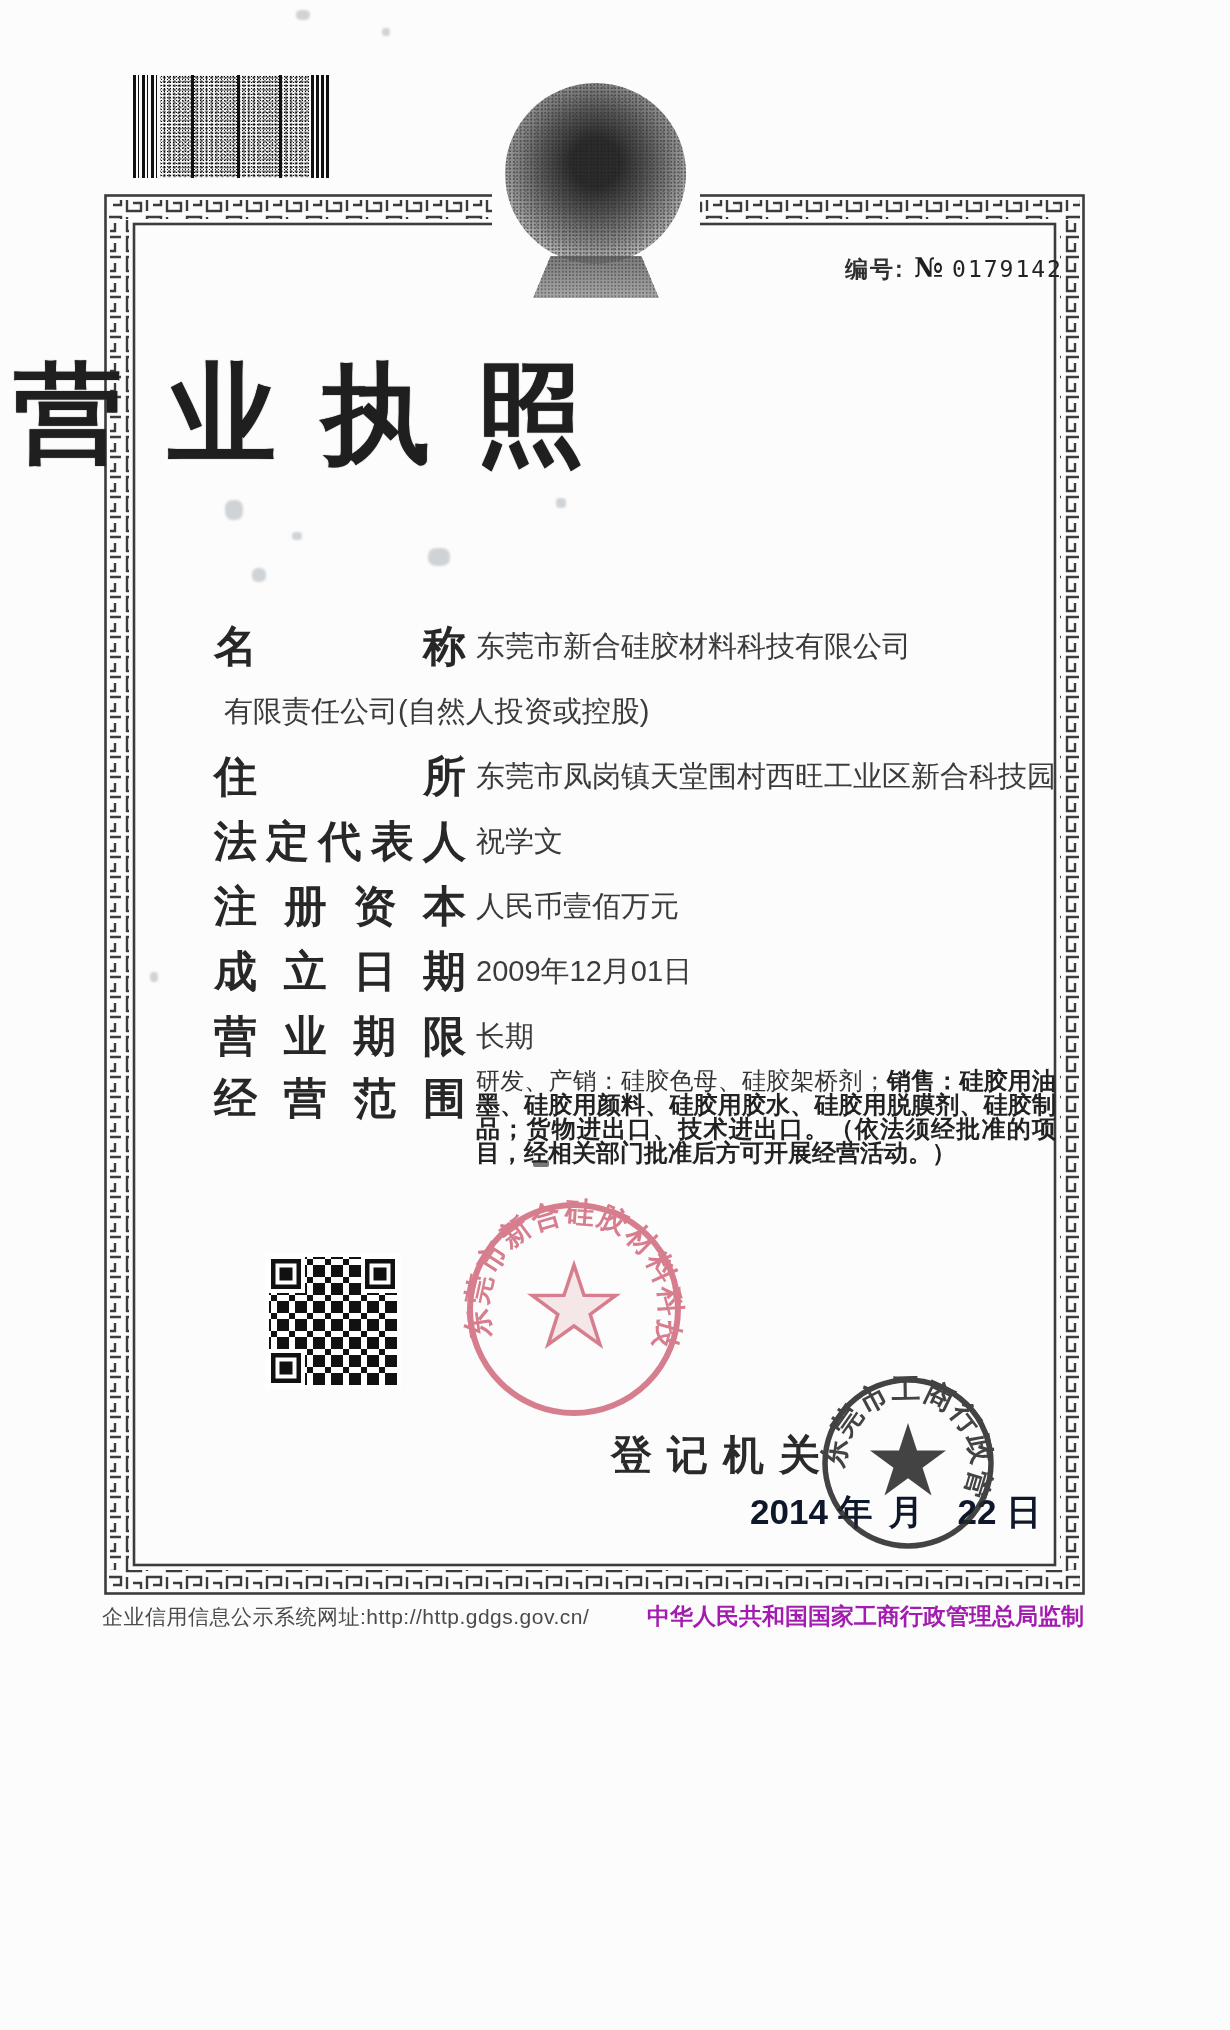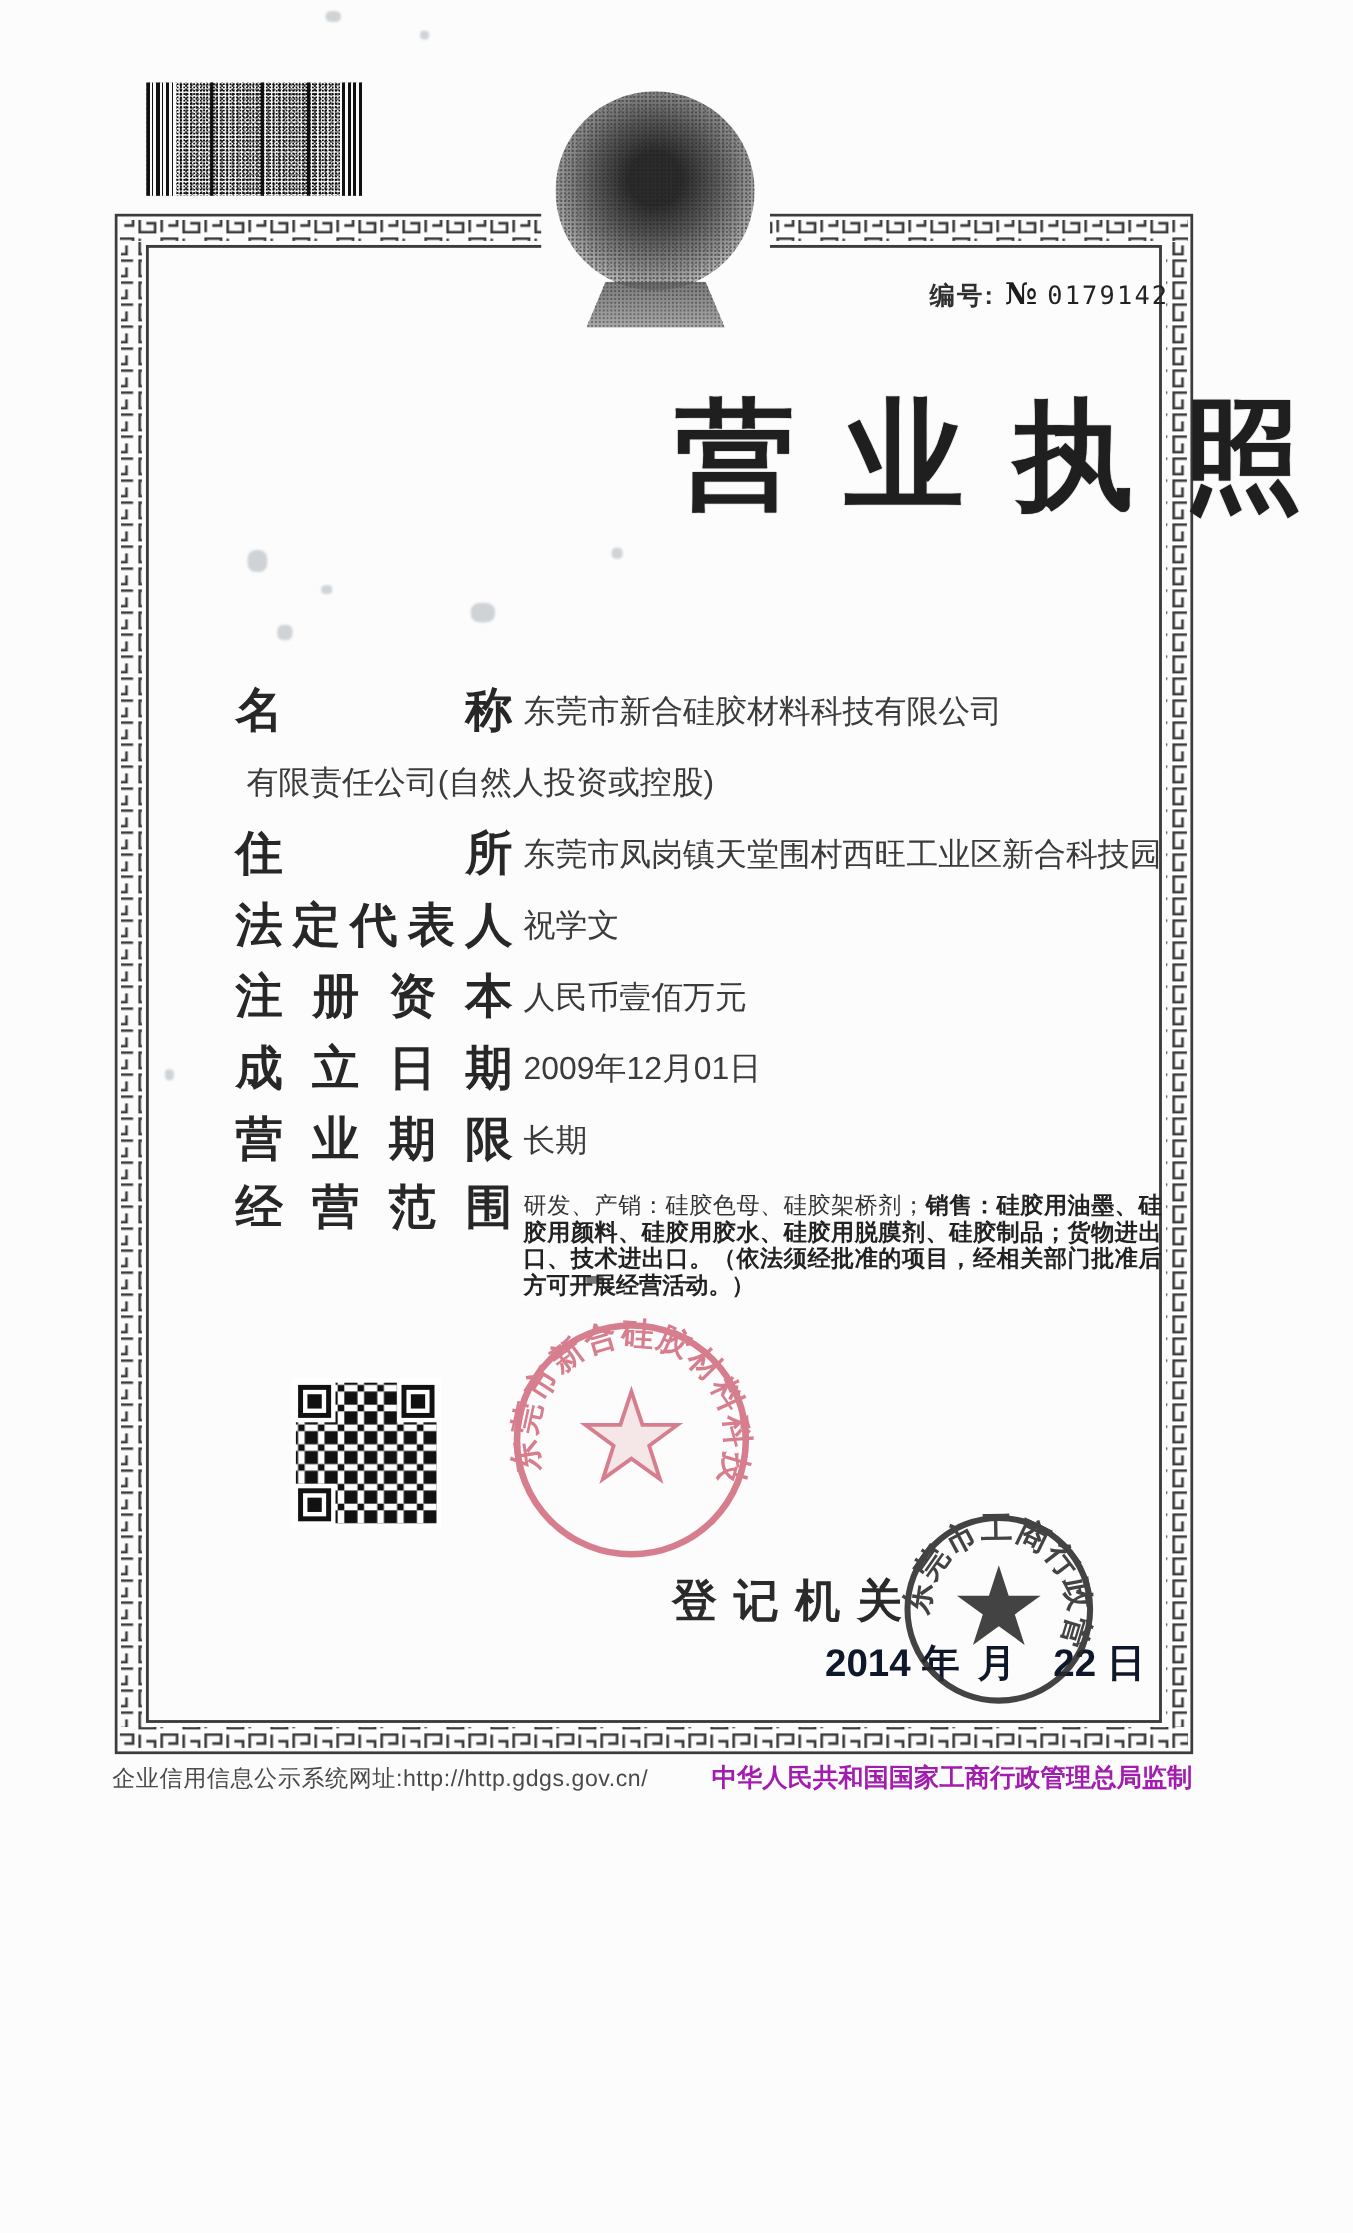--- a/index.html
+++ b/index.html
@@ -36,37 +36,37 @@
 
   
   .frame{position:absolute;left:104px;top:194px;z-index:1;}
 
   
   .serial{position:absolute;left:845px;top:252px;display:flex;align-items:baseline;gap:9px;z-index:2;}
   .serial .s-label{font-size:23px;font-weight:600;letter-spacing:2px;color:#303030;}
   .serial .s-no{font-size:27px;font-weight:bold;font-family:"DejaVu Serif",serif;color:#1d1d1d;}
   .serial .s-digits{font-size:23px;font-family:"DejaVu Sans Mono",monospace;letter-spacing:2px;color:#222;}
 
-  .title{position:absolute;left:0;top:342px;width:1230px;margin:0;text-align:right;z-index:2;
-    font-size:108px;font-weight:bold;letter-spacing:46px;padding-left:0;box-sizing:border-box;
+  .title{position:absolute;left:0;top:342px;width:1230px;margin:0;text-align:left;z-index:2;
+    font-size:108px;font-weight:bold;letter-spacing:46px;padding-left:14px;box-sizing:border-box;
     color:#1f1f1f;text-shadow:0 0 1px #333;}
 
   .regline{position:absolute;left:620px;top:528px;display:flex;align-items:baseline;z-index:2;}
   .regline .rl-label{font-size:34px;font-weight:700;letter-spacing:12px;color:#2c2c2c;}
   .regline .rl-no{font-size:33px;font-family:"DejaVu Sans Mono",monospace;letter-spacing:1px;margin-left:24px;color:#222;}
 
   
   .fields{position:absolute;left:214px;top:614px;width:860px;z-index:2;}
   .frow{height:65px;display:flex;align-items:center;}
   .flabel{width:252px;flex:0 0 252px;font-size:43px;font-weight:700;color:#272727;
     text-align:justify;text-align-last:justify;line-height:1;}
   .fvalue{margin-left:10px;font-size:29px;color:#3b3b3b;white-space:nowrap;}
   .frow-scope{height:auto;align-items:flex-start;}
   .frow-scope .flabel{margin-top:8px;}
-  .fvalue.scope{white-space:normal;width:580px;font-size:21px;line-height:24px;margin-top:16px;
+  .fvalue.scope{white-space:normal;width:580px;font-size:24px;line-height:24px;
     text-align:justify;color:#333;}
   .fvalue.scope .bold{font-weight:700;color:#222;}
 
   
   .qr{position:absolute;left:265px;top:1253px;z-index:2;}
   .red-seal{position:absolute;left:458px;top:1189px;z-index:4;opacity:.82;}
   .registrar{position:absolute;left:611px;top:1428px;font-size:41px;font-weight:700;letter-spacing:15px;color:#2a2a2a;z-index:2;}
   .issue-date{position:absolute;left:750px;top:1489px;font-size:35px;font-weight:600;color:#0f172a;z-index:3;}
   .issue-date .d-month{margin-left:16px;}
   .issue-date .d-day{margin-left:34px;}

